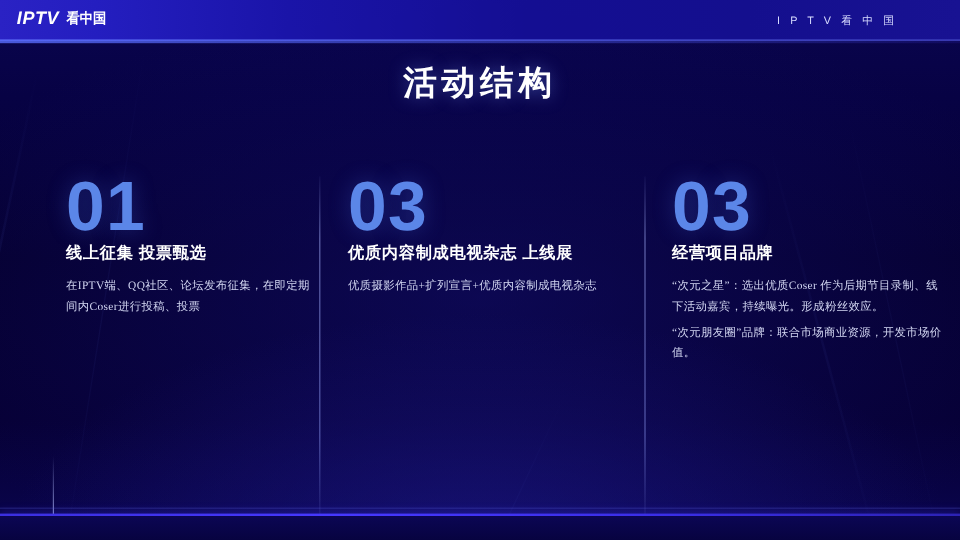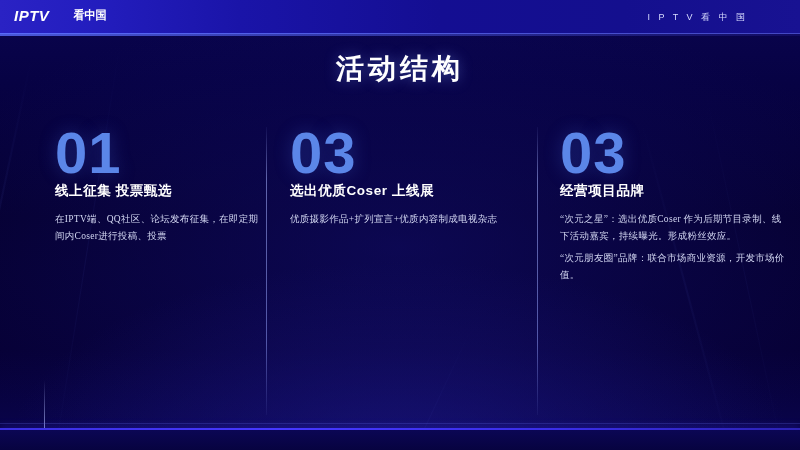--- a/index.html
+++ b/index.html
@@ -40,21 +40,21 @@
     background: linear-gradient(90deg, #2a22c4 0%, #241ec0 10%, #1a14a8 30%, #140e92 55%, #140f8e 78%, #181292 100%);
     border-bottom: 1px solid rgba(120,140,255,0.55);
   }
   #header-band::after {
     content:"";
     position:absolute; left:0; bottom:-3px; width:100%; height:3px;
     background: linear-gradient(90deg, rgba(90,110,255,0.8), rgba(40,30,160,0.25));
   }
   #brand-logo {
     position: absolute; left: 14px; top: 7px;
-    display: flex; align-items: center; gap: 23px;
+    display: flex; align-items: center; gap: 5px;
   }
   #brand-logo .mark {
     font-family: "Liberation Sans", sans-serif;
     font-size: 15px; font-weight: 700; font-style: italic;
     letter-spacing: .5px; color: #ffffff;
   }
   #brand-logo .cn {
     font-size: 12px; font-weight: 700; color: #ffffff;
     letter-spacing: 0px; transform: scaleX(.92);
   }
@@ -69,21 +69,21 @@
   #page-title {
     position: absolute; left: 0; top: 50px; width: 800px;
     text-align: center;
     font-size: 28px; font-weight: 700; color: #ffffff;
     letter-spacing: 4px;
     text-shadow: 0 0 14px rgba(120,150,255,.45);
   }
 
   
   #columns {
-    position: absolute; left: 0; top: 122px; width: 708px; height: 300px;
+    position: absolute; left: 0; top: 142px; width: 708px; height: 300px;
   }
   .col {
     position: absolute; top: 0; height: 300px;
   }
   .col.c1 { left: 55px;  width: 205px; }
   .col.c2 { left: 290px; width: 235px; }
   .col.c3 { left: 560px; width: 225px; }
 
   .divider {
     position: absolute; top: 5px; width: 1px; height: 288px;
@@ -167,21 +167,21 @@
     <div class="col c1">
       <div class="step-num">01</div>
       <div class="step-head">线上征集 投票甄选</div>
       <div class="step-body">
         <p>在IPTV端、QQ社区、论坛发布征集，在即定期间内Coser进行投稿、投票</p>
       </div>
     </div>
 
     <div class="col c2">
       <div class="step-num">03</div>
-      <div class="step-head">选出优质Coser 上线展</div>
+      <div class="step-head">优质内容制成电视杂志 上线展</div>
       <div class="step-body">
         <p>优质摄影作品+扩列宣言+优质内容制成电视杂志</p>
       </div>
     </div>
 
     <div class="col c3">
       <div class="step-num">03</div>
       <div class="step-head">经营项目品牌</div>
       <div class="step-body">
         <p>“次元之星”：选出优质Coser 作为后期节目录制、线下活动嘉宾，持续曝光。形成粉丝效应。</p>

